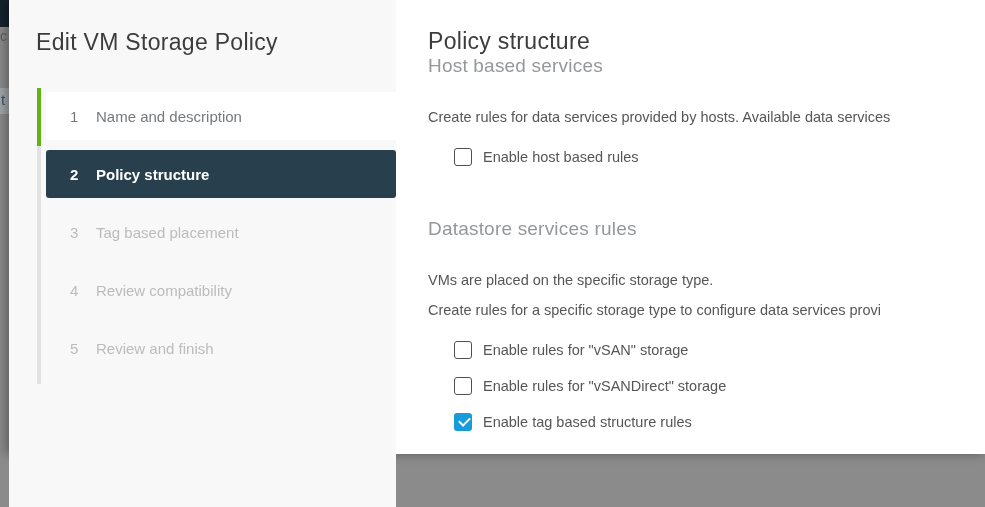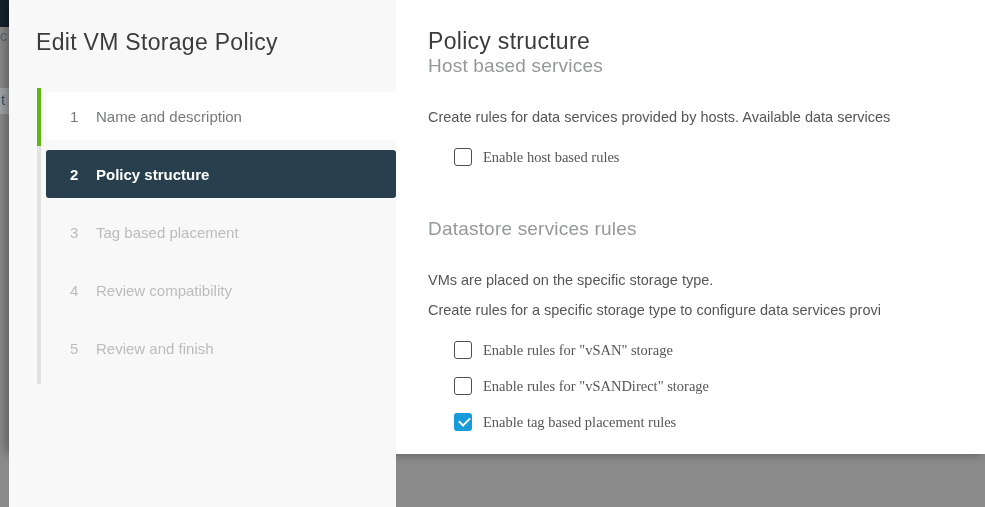--- a/index.html
+++ b/index.html
@@ -105,21 +105,20 @@
   .section-heading.second { margin-top: 52px; }
   .para {
     margin-top: 25px;
     font-size: 14.5px; line-height: 30px;
     color: #565656;
   }
   .checkbox-row {
     display: flex; align-items: center;
     margin-left: 26px; margin-top: 16px;
     cursor: pointer;
-    font-family: Liberation Serif, serif;
   }
   .checkbox-row + .checkbox-row { margin-top: 18px; }
   .checkbox {
     width: 18px; height: 18px;
     border: 1px solid #4f4f4f;
     border-radius: 3px;
     background: #ffffff;
     flex: 0 0 auto;
     position: relative;
   }
@@ -201,17 +200,17 @@
     <div class="checkbox-row">
       <span class="checkbox"></span>
       <span class="checkbox-label">Enable rules for "vSAN" storage</span>
     </div>
     <div class="checkbox-row">
       <span class="checkbox"></span>
       <span class="checkbox-label">Enable rules for "vSANDirect" storage</span>
     </div>
     <div class="checkbox-row">
       <span class="checkbox checked" style="background: rgb(24, 155, 216);"></span>
-      <span class="checkbox-label">Enable tag based placement rules</span>
+      <span class="checkbox-label">Enable tag based structure rules</span>
     </div>
   </div>
 
 </div>
 
 </body></html>

